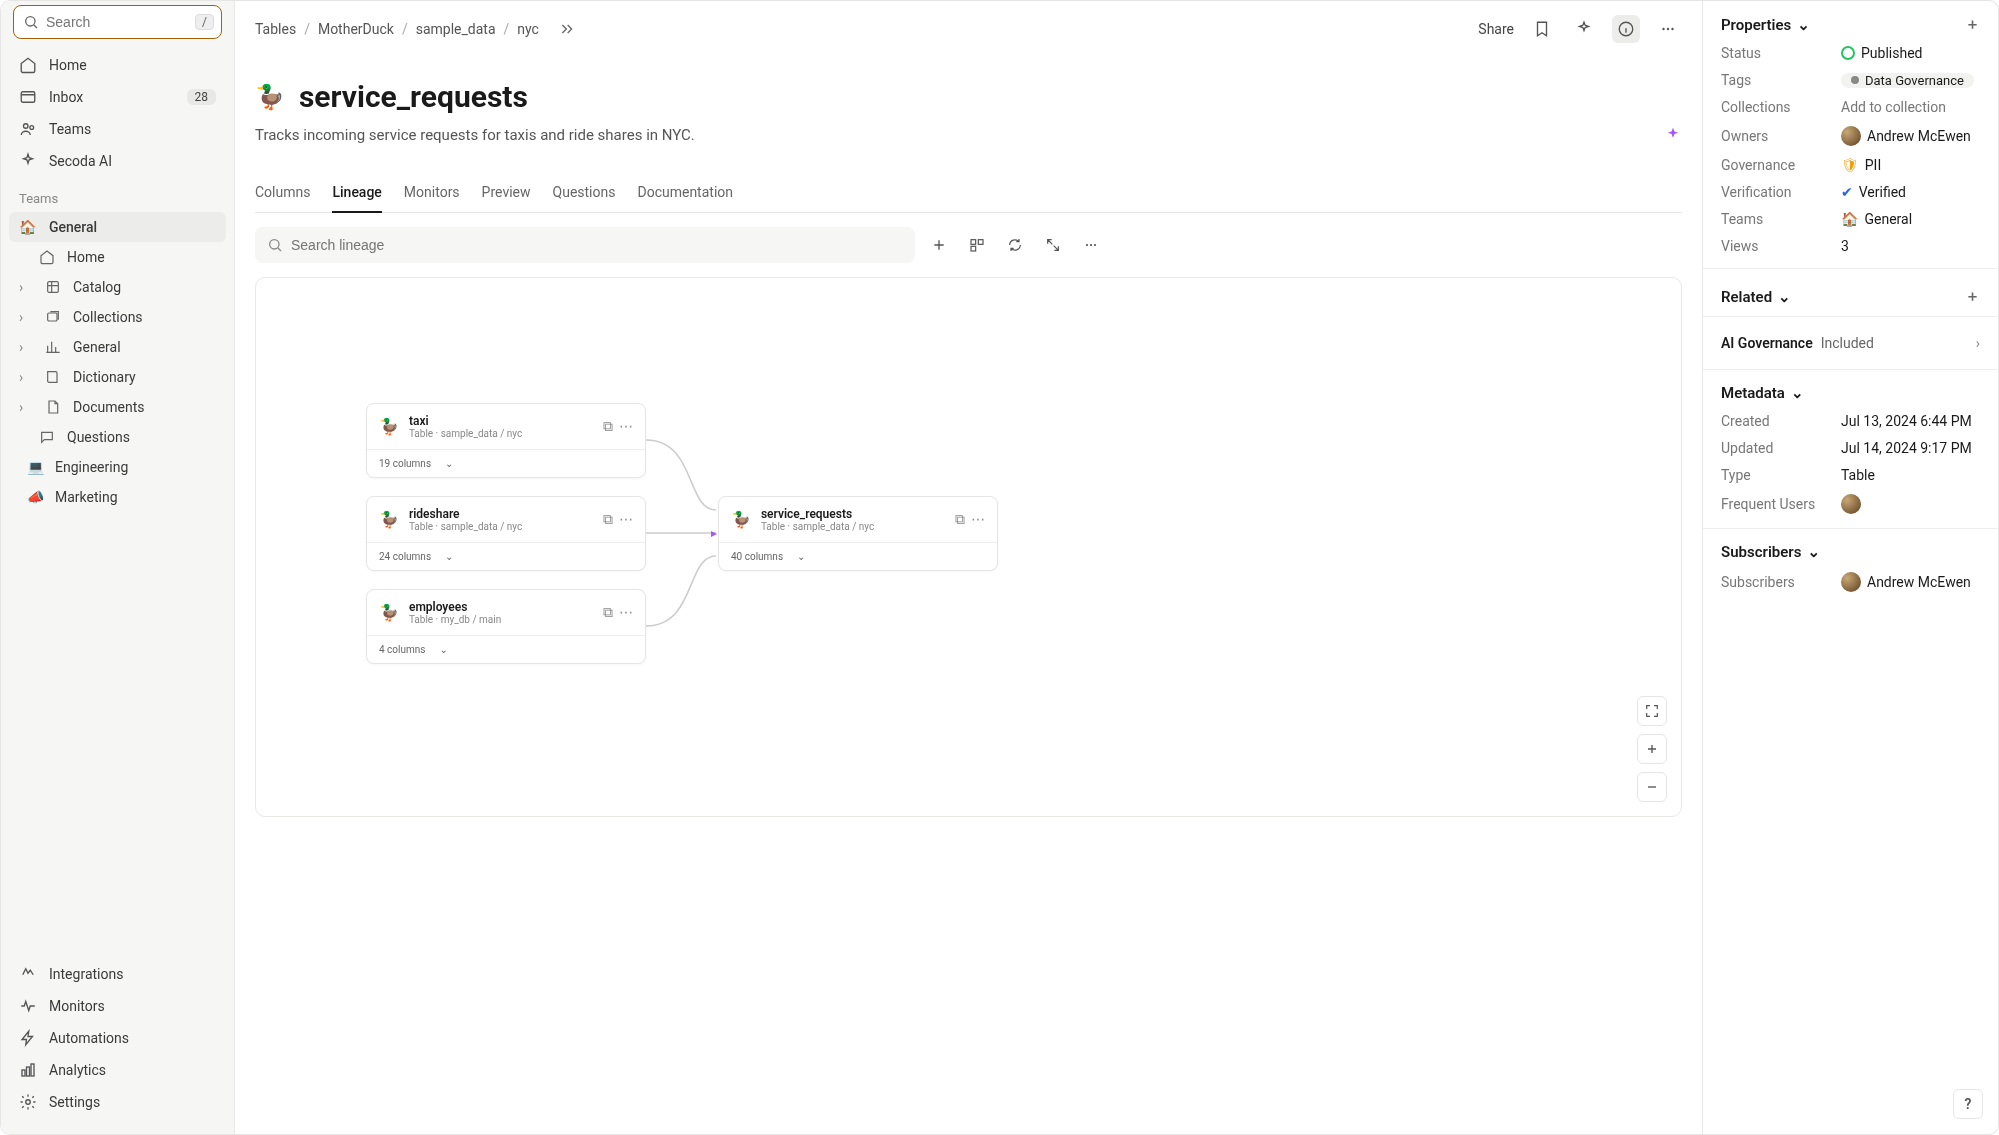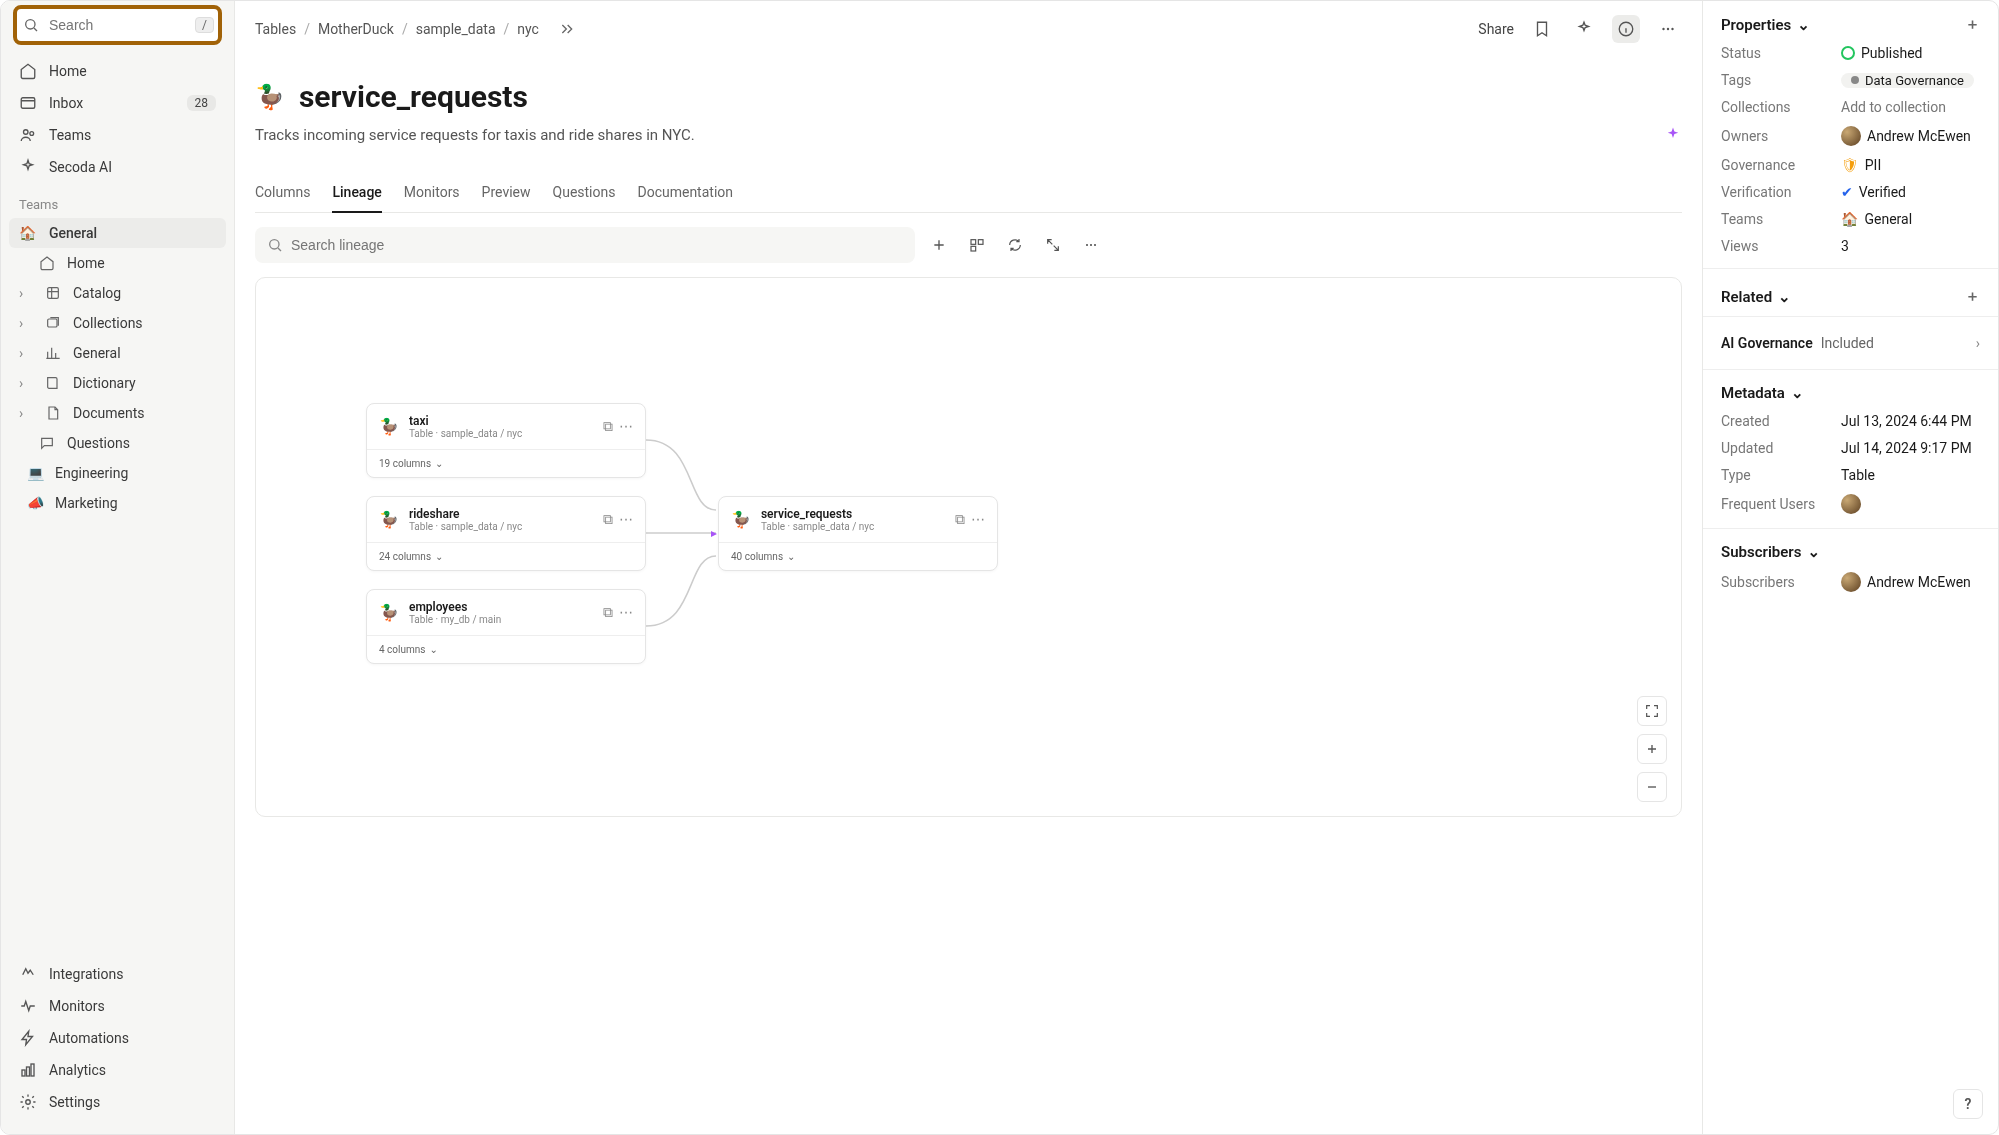--- a/index.html
+++ b/index.html
@@ -9,21 +9,21 @@
 
 .sidebar { width: 234px; background: #f6f6f4; display: flex; flex-direction: column; border-right: 1px solid #e8e8e6; }
 .sb-header { display: flex; align-items: center; justify-content: space-between; padding: 14px 16px 10px; }
 .brand { display: flex; align-items: center; gap: 10px; font-weight: 600; font-size: 15px; }
 .brand-logo { width: 22px; height: 22px; background: #e9526e; border-radius: 5px; position: relative; }
 .brand-logo::after { content: ""; position: absolute; inset: 4px; border: 2px solid #fff; border-radius: 3px; transform: rotate(10deg); }
 .avatar { width: 18px; height: 18px; border-radius: 50%; background: radial-gradient(circle at 30% 30%, #c9a874, #5a3d1f); }
 .avatar.lg { width: 20px; height: 20px; }
 
 .search-box { margin: 4px 12px 10px; position: relative; }
-.search-box input { width: 100%; padding: 8px 30px 8px 32px; border: 4px solid #a16207; border-radius: 8px; background: #fff; font-size: 14px; }
+.search-box input { width: 100%; padding: 8px 30px 8px 32px; border: 1px solid #a16207; border-radius: 8px; background: #fff; font-size: 14px; }
 .search-box .s-icon { position: absolute; left: 10px; top: 50%; transform: translateY(-50%); }
 .search-box .kbd { position: absolute; right: 8px; top: 50%; transform: translateY(-50%); background: #eee; border: 1px solid #ddd; border-radius: 4px; padding: 0 6px; font-size: 12px; color: #666; }
 
 .nav { padding: 0 8px; }
 .nav-item { display: flex; align-items: center; gap: 12px; padding: 7px 10px; border-radius: 6px; color: #3a3a3a; cursor: pointer; font-size: 14px; }
 .nav-item.active { background: #ececea; font-weight: 500; }
 .nav-item .badge { margin-left: auto; background: #e8e8e6; border-radius: 6px; padding: 1px 8px; font-size: 12px; color: #444; }
 .nav-item .chev { width: 14px; color: #888; }
 .nav-item.sub { padding-left: 30px; }
 
@@ -60,21 +60,21 @@
 .lineage-search input { width: 100%; padding: 10px 12px 10px 36px; border: none; background: #f6f6f4; border-radius: 8px; font-size: 14px; }
 .lineage-search .s-icon { position: absolute; left: 12px; top: 50%; transform: translateY(-50%); }
 
 .canvas { margin-top: 14px; height: 540px; border: 1px solid #e8e8e6; border-radius: 10px; position: relative; background: #fff; }
 .node { position: absolute; width: 280px; background: #fff; border: 1px solid #e5e5e5; border-radius: 8px; box-shadow: 0 1px 3px rgba(0,0,0,0.04); }
 .node-head { display: flex; align-items: center; padding: 10px 12px; gap: 10px; }
 .node-icon { font-size: 16px; }
 .node-title { font-weight: 600; font-size: 12px; }
 .node-sub { font-size: 10px; color: #888; }
 .node-actions { margin-left: auto; display: flex; gap: 6px; color: #888; }
-.node-foot { border-top: 1px solid #eee; padding: 8px 12px; font-size: 10px; color: #666; display: flex; align-items: center; gap: 4px; }
+.node-foot { border-top: 1px solid #eee; padding: 8px 12px; font-size: 10px; color: #666; display: flex; align-items: center; gap: 14px; }
 
 .canvas-ctrl { position: absolute; right: 14px; bottom: 14px; display: flex; flex-direction: column; gap: 8px; }
 .ctrl-btn { width: 30px; height: 30px; border: 1px solid #e5e5e5; border-radius: 6px; background: #fff; display: flex; align-items: center; justify-content: center; cursor: pointer; }
 
 
 .props { width: 296px; border-left: 1px solid #e8e8e6; overflow: auto; padding-bottom: 30px; }
 .props-section { padding: 14px 18px; }
 .props-header { display: flex; align-items: center; gap: 6px; font-weight: 600; font-size: 15px; }
 .props-header .plus { margin-left: auto; color: #666; cursor: pointer; }
 .prop-row { display: flex; align-items: center; margin-top: 11px; font-size: 14px; }

